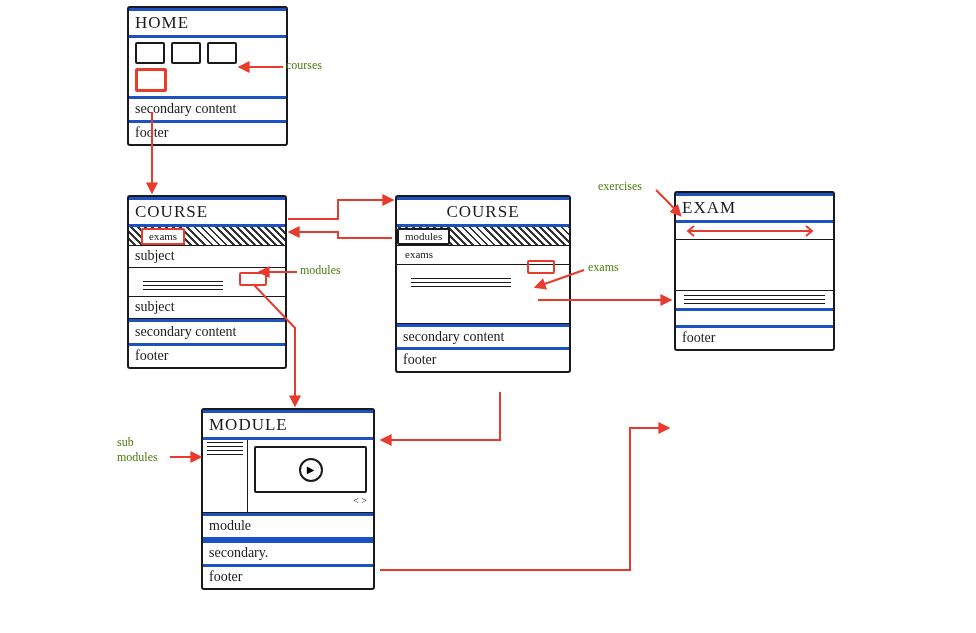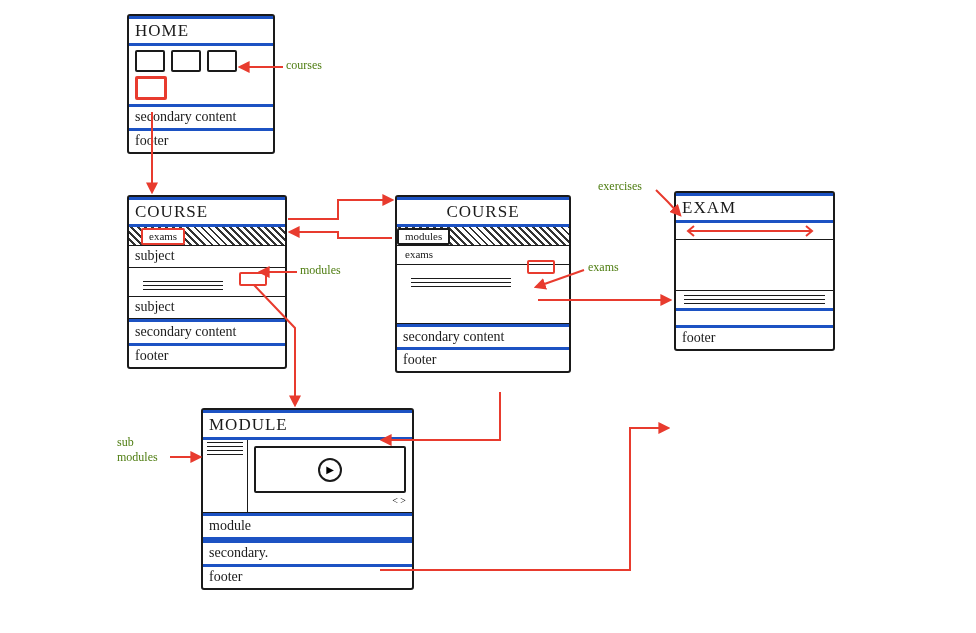--- a/index.html
+++ b/index.html
@@ -23,21 +23,21 @@
   .video{border:2px solid #1a1a1a;border-radius:2px;display:flex;align-items:center;justify-content:center}
   .play{width:20px;height:20px;border:2px solid #1a1a1a;border-radius:50%;display:flex;align-items:center;justify-content:center;font-size:10px}
   .sublist{display:flex;flex-direction:column;gap:3px;padding:2px 4px;border-right:1px solid #1a1a1a;width:36px}
   .sublist .sln{height:0;border-top:1.5px solid #1a1a1a}
 </style>
 </head>
 <body>
 
 <div class="canvas">
 
-  <div class="wf" style="left:127px;top:14px;width:148px">
+  <div class="wf" style="left:127px;top:6px;width:161px">
     <div class="row hl title">HOME</div>
     <div class="cards">
       <div class="card"></div>
       <div class="card"></div>
       <div class="card"></div>
     </div>
     <div class="cards" style="padding-top:0">
       <div class="card sel"></div>
     </div>
     <div class="row hl">secondary content</div>
@@ -94,21 +94,21 @@
     <div class="row" style="height:46px"></div>
     <div class="lines">
         <div class="ln"></div>
         <div class="ln"></div>
         <div class="ln"></div>
       </div>
     <div class="row hl" style="height:10px"></div>
     <div class="row" style="border-bottom:none">footer</div>
   </div>
 
-  <div class="wf" style="left:201px;top:408px;width:213px">
+  <div class="wf" style="left:201px;top:408px;width:174px">
     <div class="row hl title">module</div>
     <div style="display:flex;height:72px;border-bottom:1px solid #1a1a1a">
       <div class="sublist">
         <div class="sln"></div>
           <div class="sln"></div>
           <div class="sln"></div>
           <div class="sln"></div>
 
       </div>
       <div style="flex:1;padding:6px;display:flex;flex-direction:column;gap:2px">

